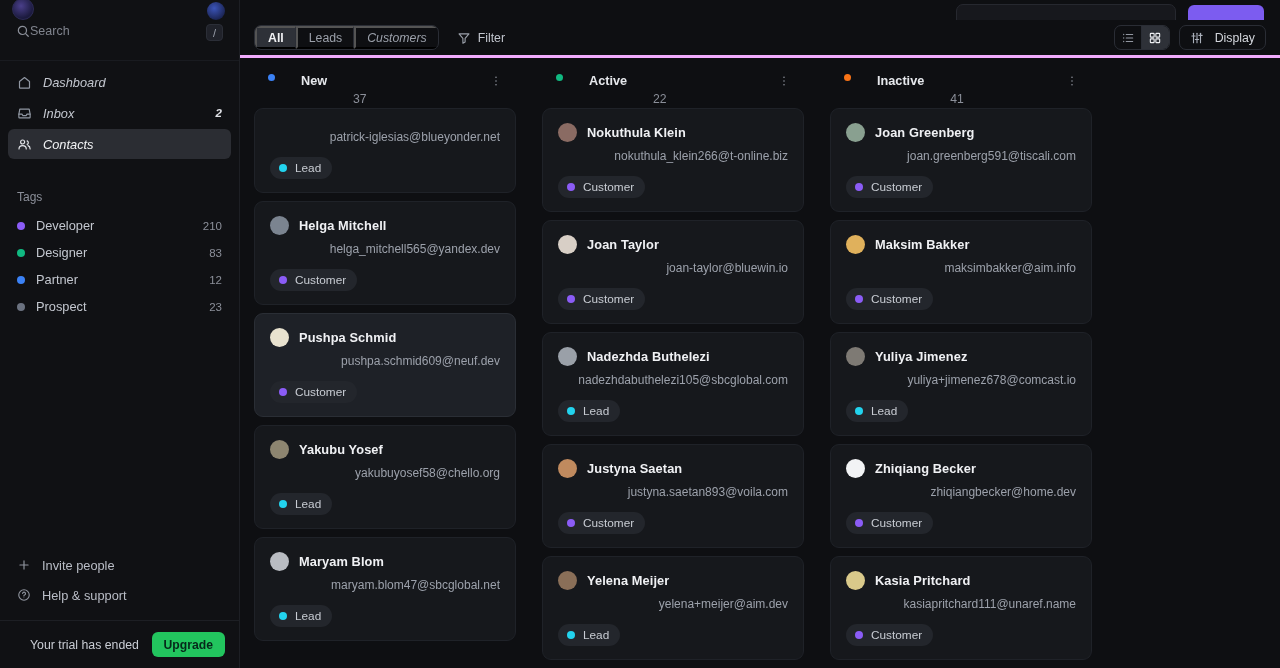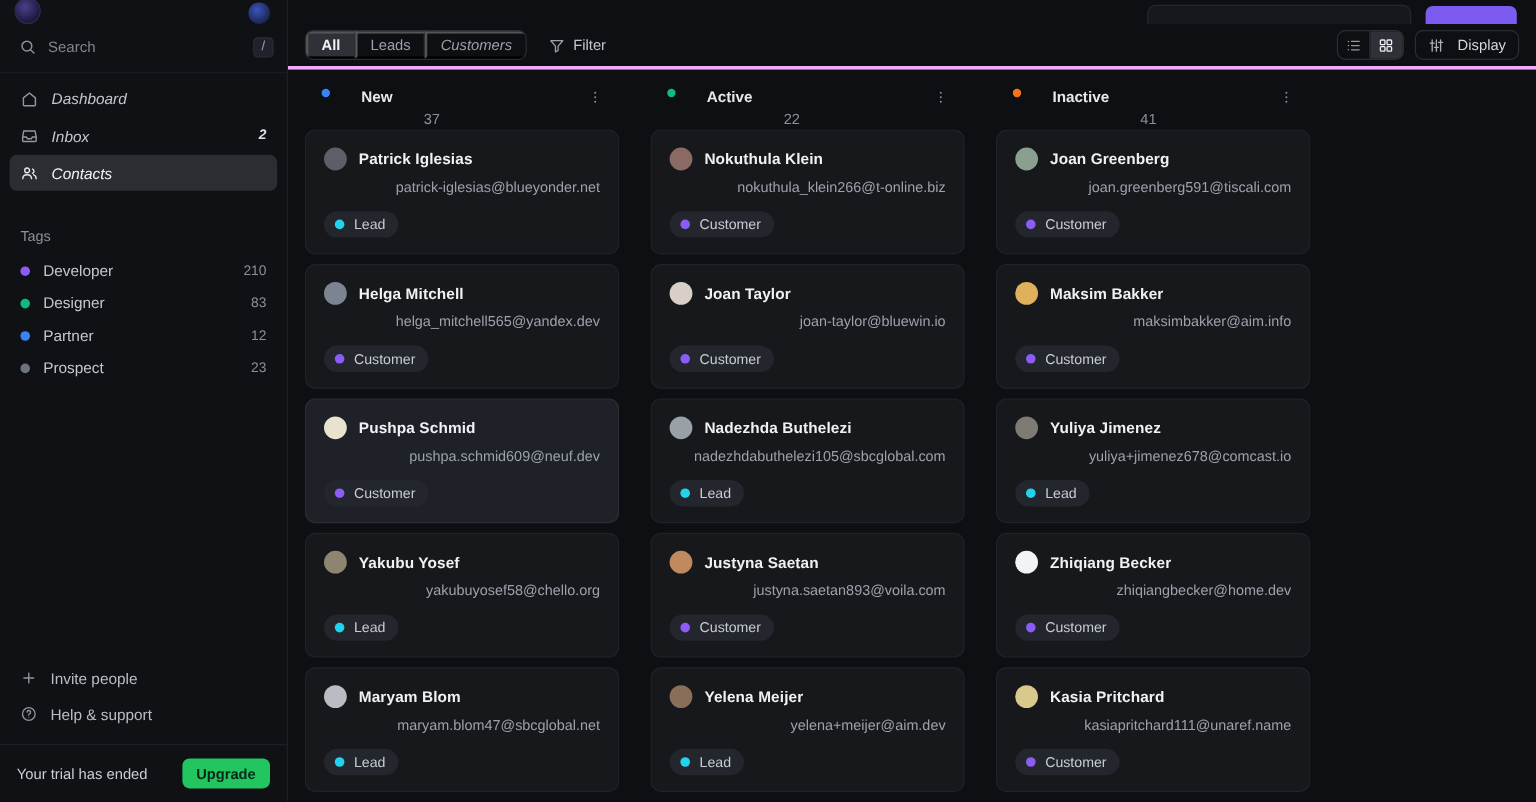--- a/index.html
+++ b/index.html
@@ -28,21 +28,21 @@
   .brand-logo {
     width: 22px; height: 22px; border-radius: 50%;
     background: radial-gradient(circle at 40% 35%, #4a3f8a, #1b1a3d 70%);
     border: 1px solid #2c2a55;
   }
   .brand-avatar {
     width: 18px; height: 18px; border-radius: 50%;
     background: radial-gradient(circle at 40% 35%, #3b54b8, #1a2350 75%);
   }
   .search-row {
-    display: flex; align-items: center; gap: 10px;
+    display: flex; align-items: flex-start; 
     height: 30px; margin: 2px 8px 0 8px; padding: 0 8px;
     border-radius: 6px;
   }
   .search-icon { color: #8b8f99; display: flex; align-items: center; }
   .search-input {
     flex: 1; background: transparent; border: none; outline: none;
     color: #d6d8de; font-size: 12.5px; font-family: inherit;
   }
   .search-input::placeholder { color: #80848e; }
   .kbd {
@@ -85,21 +85,21 @@
     color: #b9bdc6; cursor: pointer;
   }
   .bottom-item .ico { color: #8f949e; display: flex; width: 14px; }
 
   .trial {
     height: 48px; margin-top: 10px;
     border-top: 1px solid #1d1f24;
     display: flex; align-items: center; gap: 10px;
     padding: 0 14px;
   }
-  .trial-text { font-size: 12.3px; color: #c9cdd4; }
+  .trial-text { font-size: 12.3px; color: #c9cdd4; margin-left: 16px; }
   .upgrade-btn {
     margin-left: auto; background: #22c55e; color: #06281a;
     border: none; border-radius: 6px; height: 25px; padding: 0 12px;
     font-size: 12.2px; font-weight: 700; cursor: pointer;
     font-family: inherit;
   }
 
   
   .main { flex: 1 1 auto; display: flex; flex-direction: column; min-width: 0; background: #0e0f12; }
 
@@ -382,24 +382,20 @@
           <span class="col-menu">
             <svg width="14" height="14" viewBox="0 0 24 24" fill="currentColor">
                 <circle cx="12" cy="5.5" r="1.4"></circle>
                 <circle cx="12" cy="12" r="1.4"></circle>
                 <circle cx="12" cy="18.5" r="1.4"></circle>
               </svg>
           </span>
         </div>
         <div class="cards">
           <div class="card">
-            <div class="card-top">
-              <span class="avatar" style="background:#5a5f68"></span>
-              <span class="card-name">Patrick Iglesias</span>
-            </div>
             <div class="card-email">patrick-iglesias@blueyonder.net</div>
             <div class="badge">
               <span class="badge-dot" style="background:#22d3ee"></span>
               <span class="badge-label">Lead</span>
             </div>
           </div>
           <div class="card">
             <div class="card-top">
               <span class="avatar" style="background:#7b8490"></span>
               <span class="card-name">Helga Mitchell</span>

